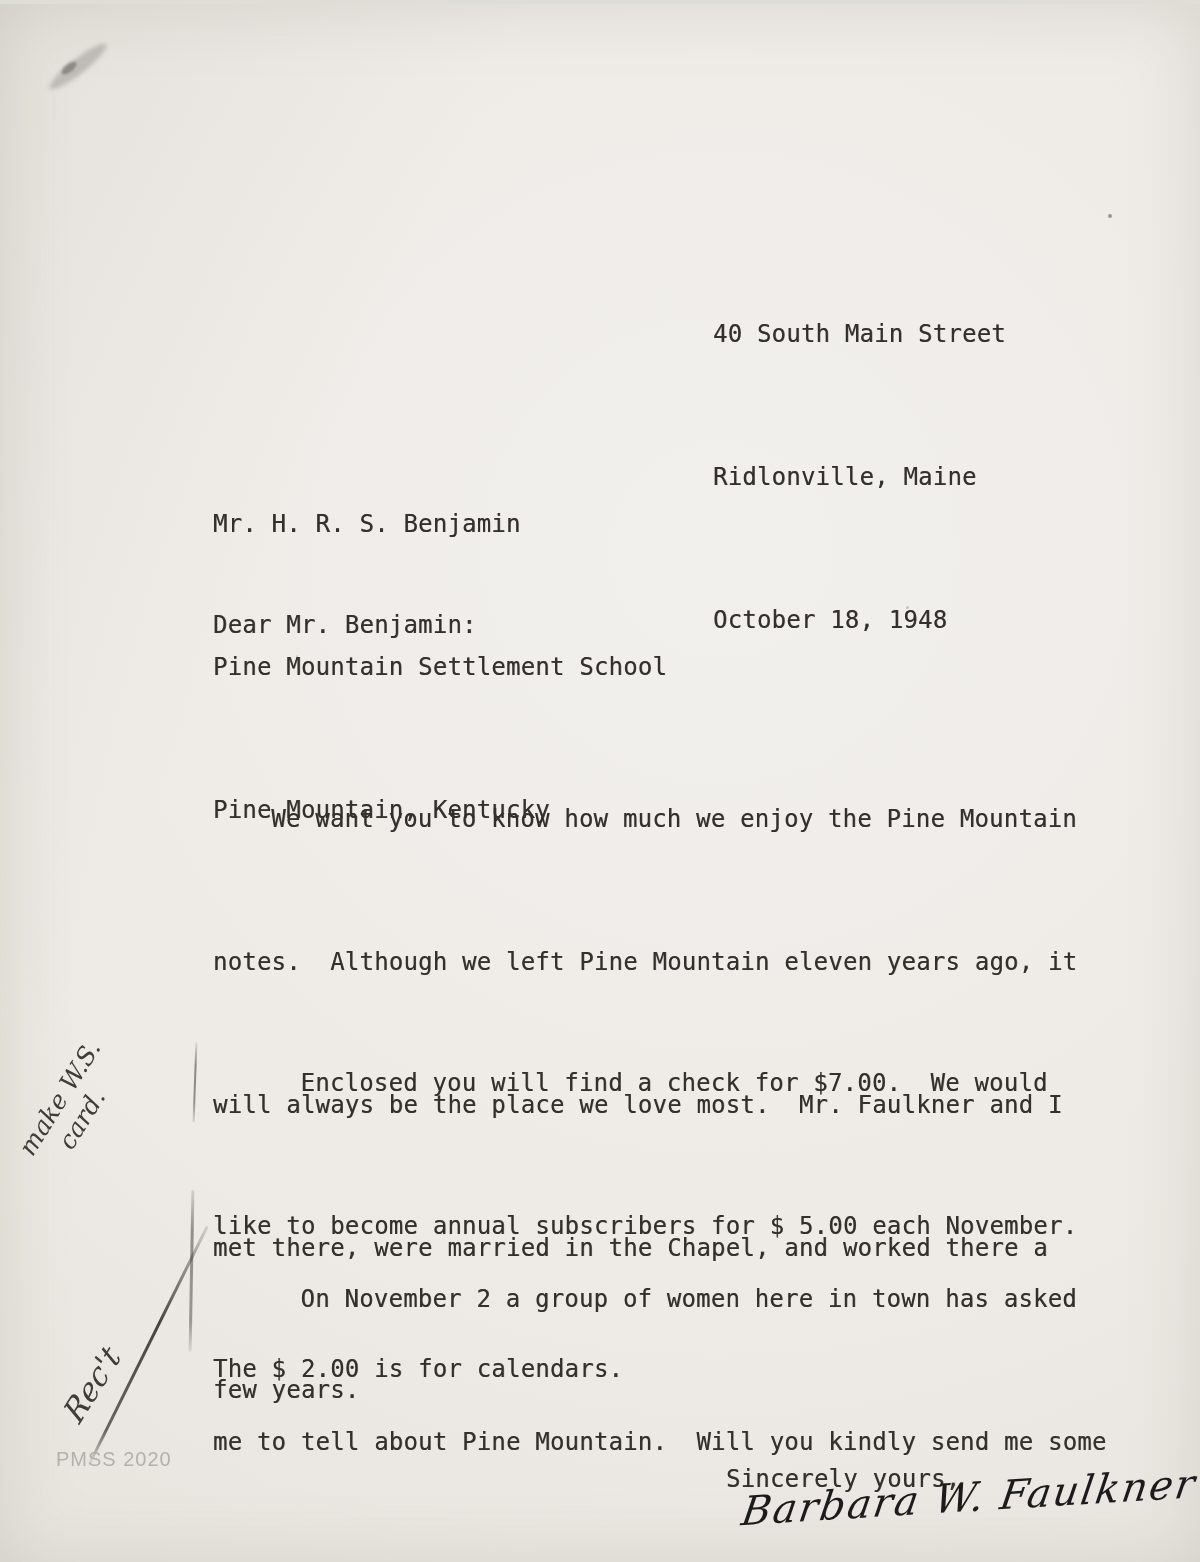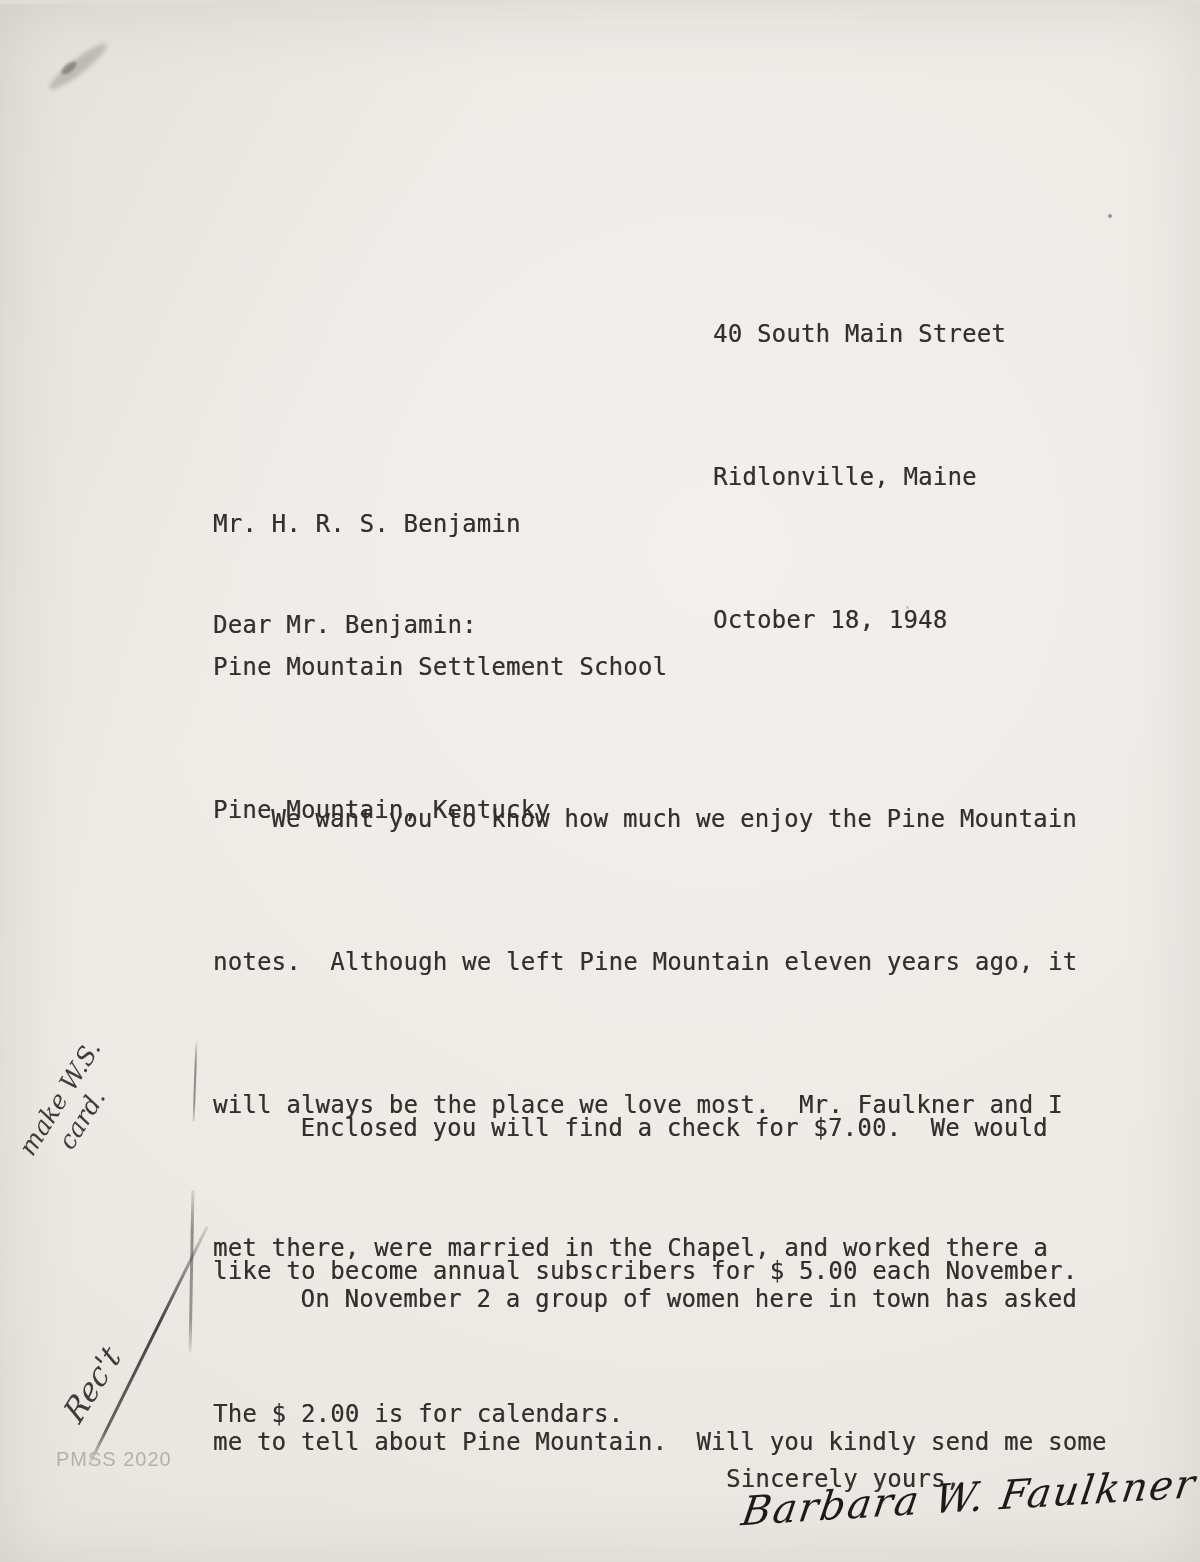--- a/index.html
+++ b/index.html
@@ -22,21 +22,21 @@
     letter-spacing:0.2px;
     white-space:pre;
     text-shadow:0.4px 0.4px 0.6px rgba(50,48,45,0.55);
   }
   .typed .line{white-space:pre;}
   .indent{padding-left:58px;text-align:center;}
   .salutation{position:absolute;left:213px;top:598px;}
   .sender{left:713px;top:212px;}
   .recipient{left:213px;top:402px;}
   .p1{left:213px;top:697px;}
-  .p2{left:213px;top:1006px;}
+  .p2{left:213px;top:961px;}
   .p3{left:213px;top:1177px;}
   .closing{left:726px;top:1452px;}
   .signature{
     position:absolute;left:742px;top:1484px;
     font-family:"DejaVu Serif","Liberation Serif",serif;
     font-style:italic;
     font-size:40px;
     letter-spacing:2px;
     color:#1b1b1b;
     transform:rotate(-3.5deg) skewX(-12deg);
@@ -129,20 +129,21 @@
     <div class="line">Pine Mountain, Kentucky</div>
   </div>
 
   <div class="typed salutation">Dear Mr. Benjamin:</div>
 
   <div class="typed p1">
     <div class="line indent">We want you to know how much we enjoy the Pine Mountain</div>
     <div class="line">notes.  Although we left Pine Mountain eleven years ago, it</div>
     <div class="line">will always be the place we love most.  Mr. Faulkner and I</div>
     <div class="line">met there, were married in the Chapel, and worked there a</div>
+    <div class="line">few years.</div>
   </div>
 
   <div class="typed p2">
     <div class="line indent">Enclosed you will find a check for $7.00.  We would</div>
     <div class="line">like to become annual subscribers for $ 5.00 each November.</div>
     <div class="line">The $ 2.00 is for calendars.</div>
   </div>
 
   <div class="typed p3">
     <div class="line indent">On November 2 a group of women here in town has asked</div>

